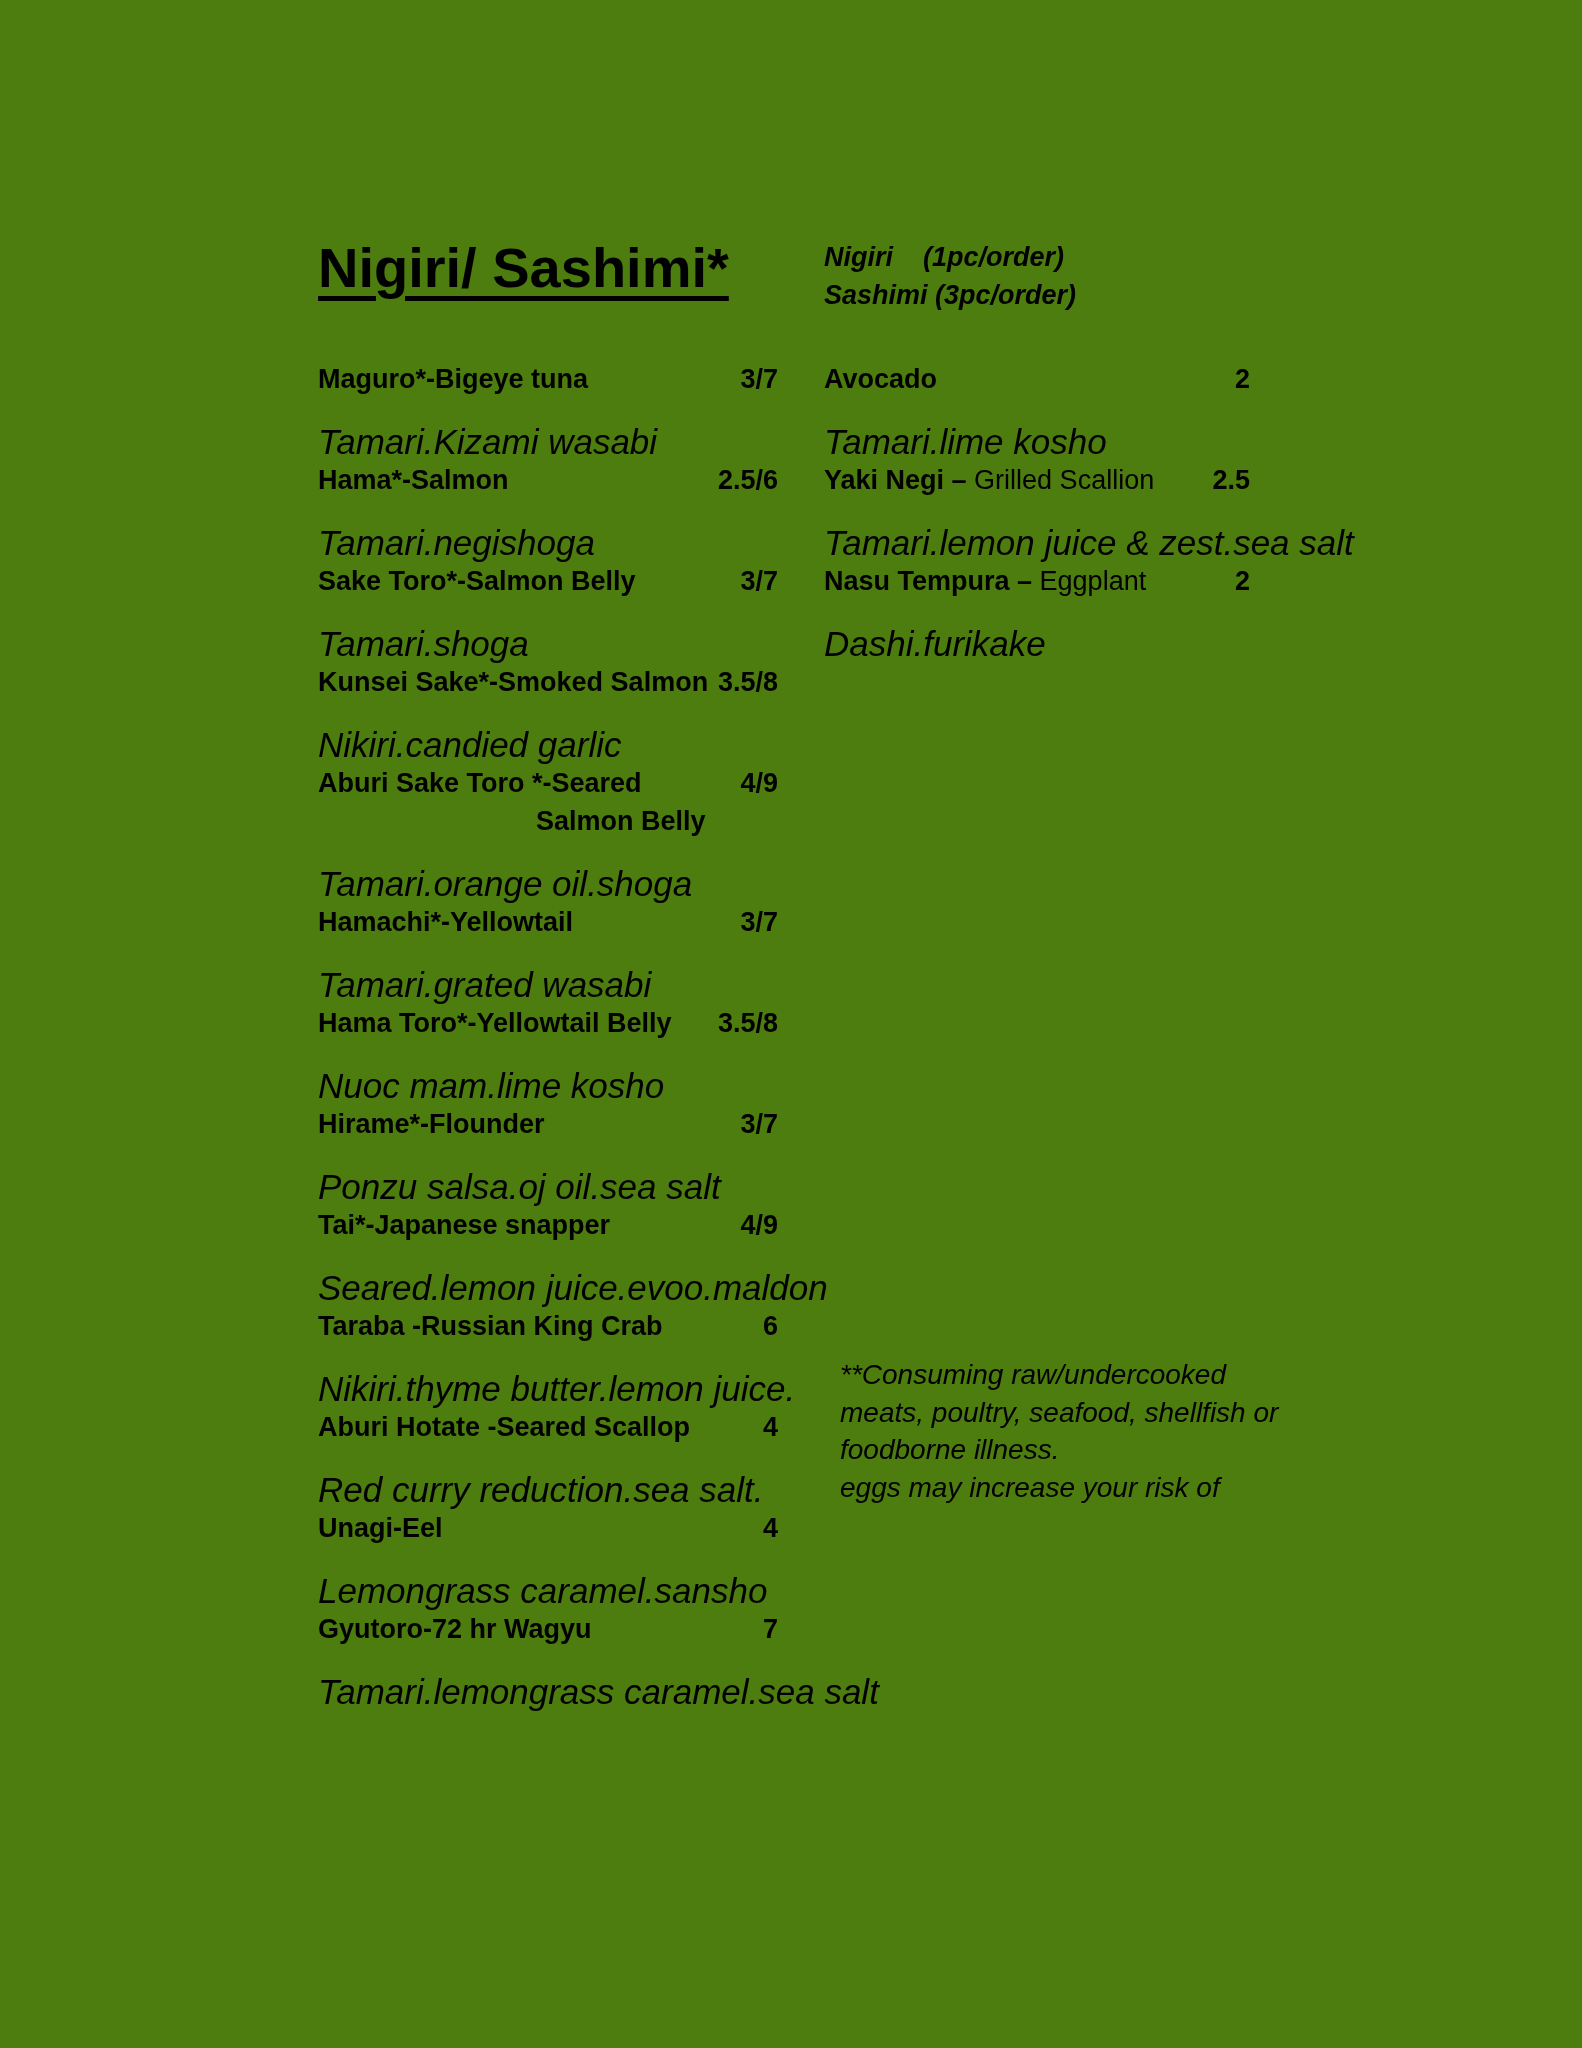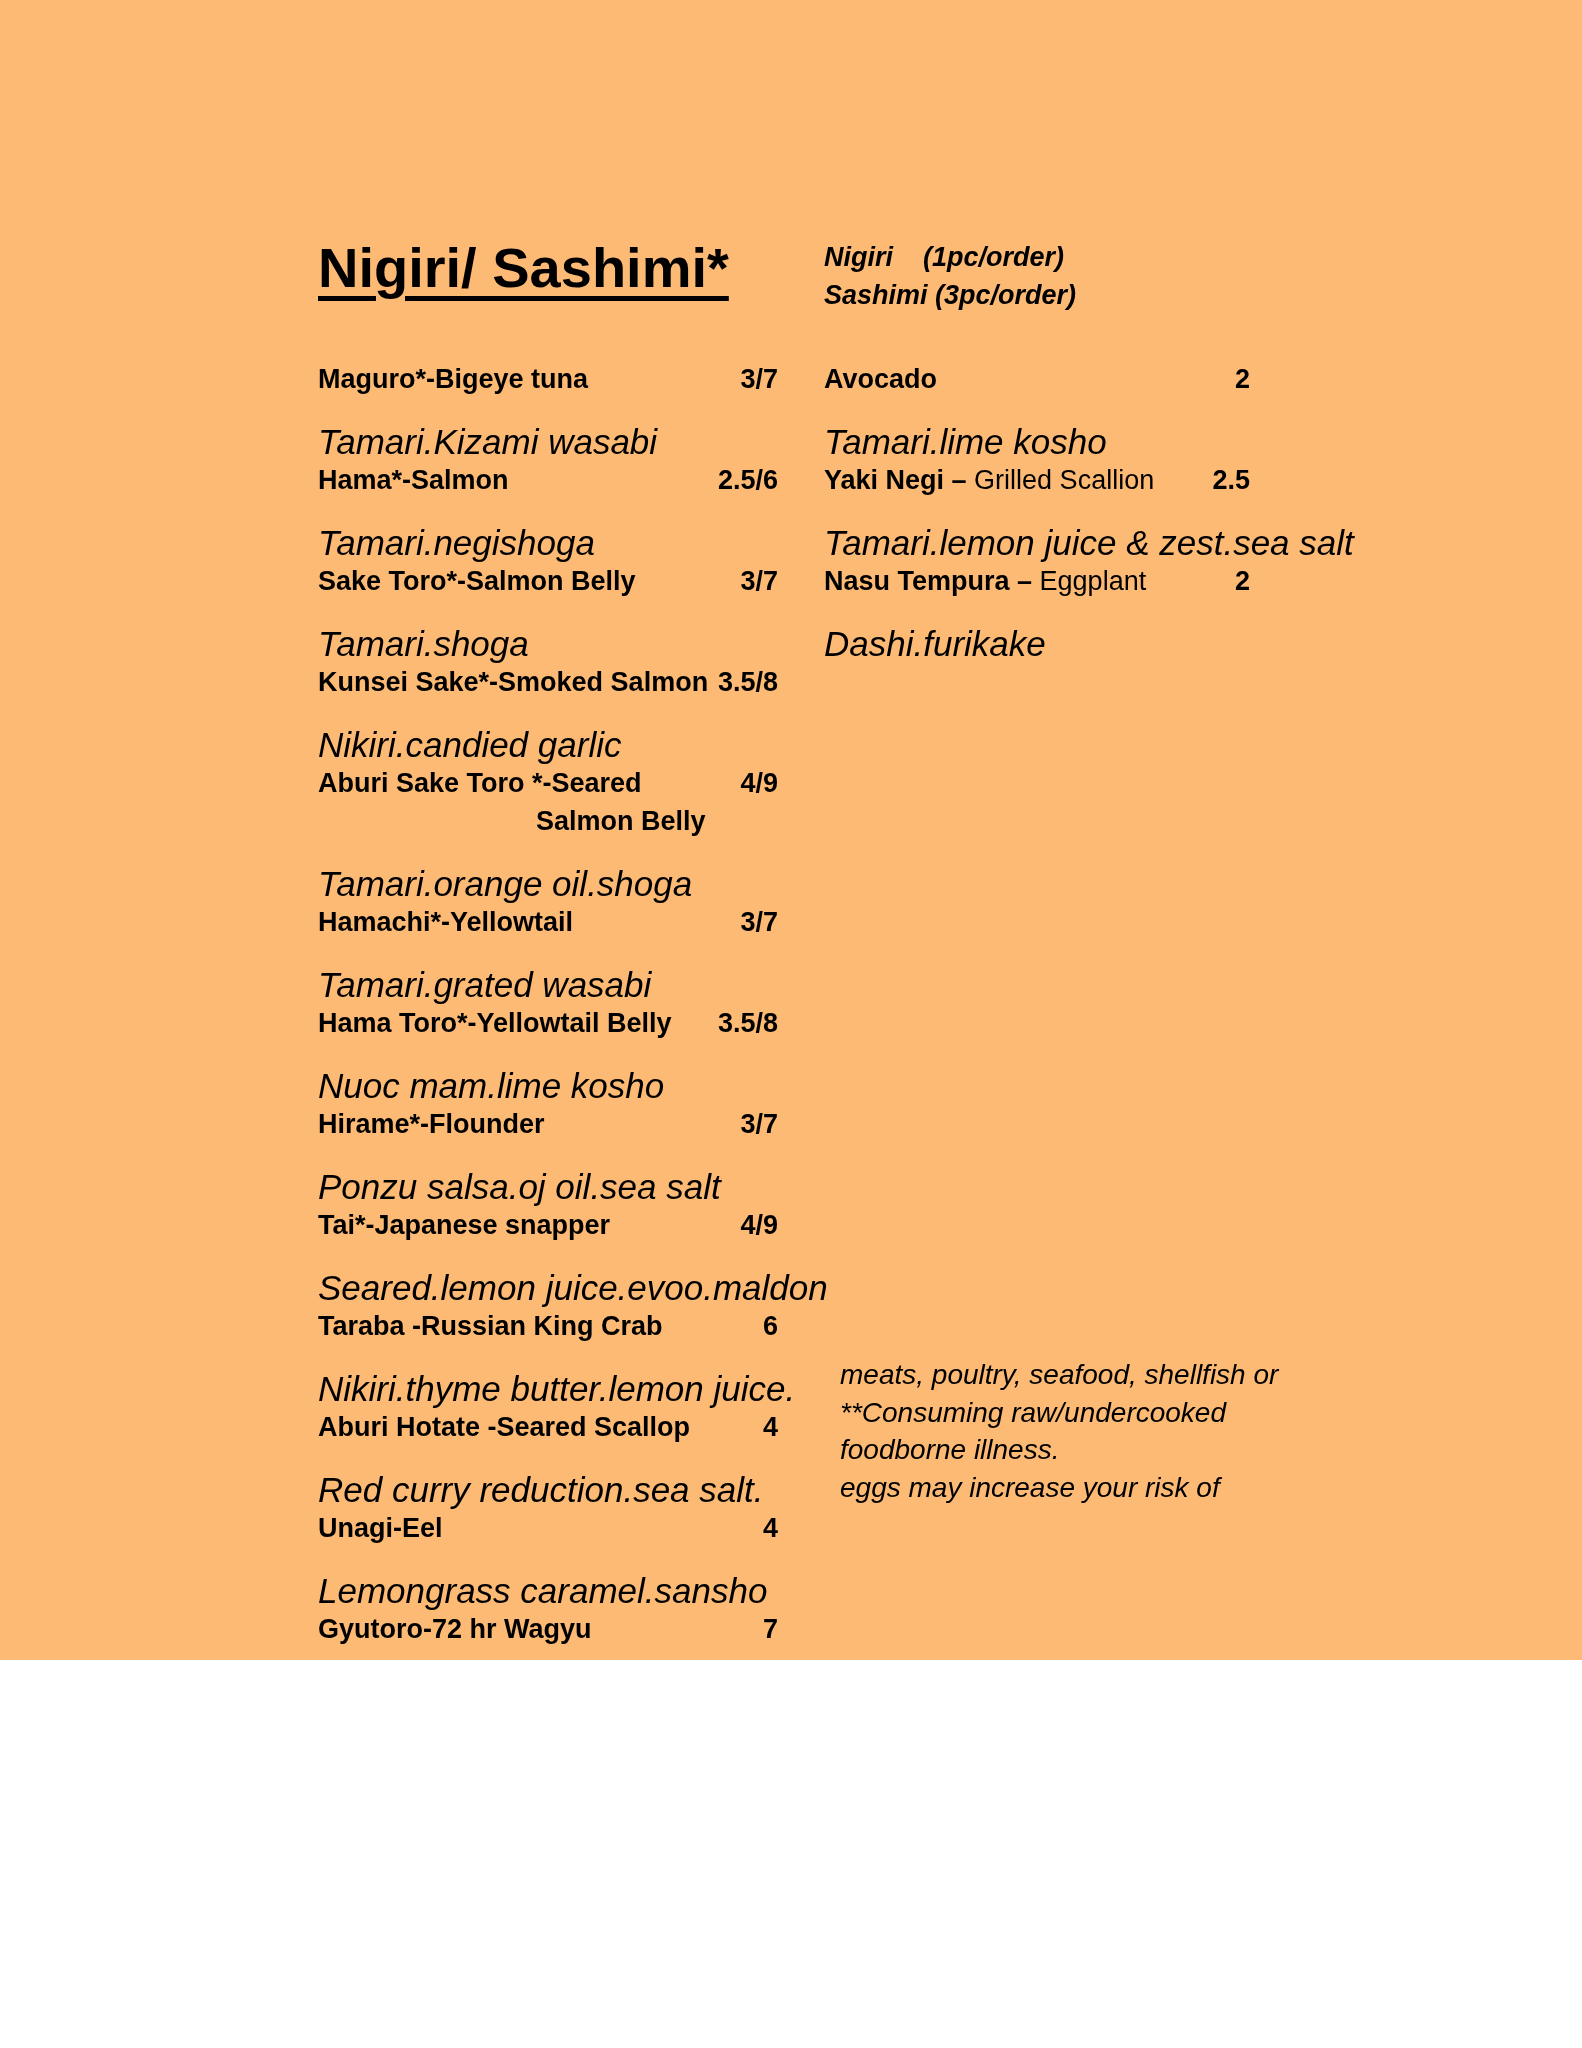--- a/index.html
+++ b/index.html
@@ -3,22 +3,22 @@
 <meta charset="utf-8">
 <style>
   html, body {
     margin: 0;
     padding: 0;
     background: #ffffff;
   }
   .page {
     position: relative;
     width: 1582px;
-    height: 1660px;
-    background: #fdba74;
+    height: 2048px;
+    background: #4d7c0f;
     color: #000000;
     font-family: "Liberation Sans", sans-serif;
     overflow: hidden;
   }
   .left-col {
     position: absolute;
     left: 318px;
     top: 236px;
     width: 460px;
   }
@@ -229,19 +229,19 @@
           <span class="item-name"><span>Nasu Tempura –</span><span class="name-rest"> Eggplant</span></span>
           <span class="item-price">2</span>
         </div>
         <div class="item-desc">Dashi.furikake</div>
       </div>
 
     </div>
   </div>
 
   <div class="disclaimer">
+    <div class="disclaimer-line">**Consuming raw/undercooked</div>
     <div class="disclaimer-line">meats, poultry, seafood, shellfish or</div>
-    <div class="disclaimer-line">**Consuming raw/undercooked</div>
     <div class="disclaimer-line">foodborne illness.</div>
     <div class="disclaimer-line">eggs may increase your risk of</div>
   </div>
 
 </div>
 
 </body></html>

